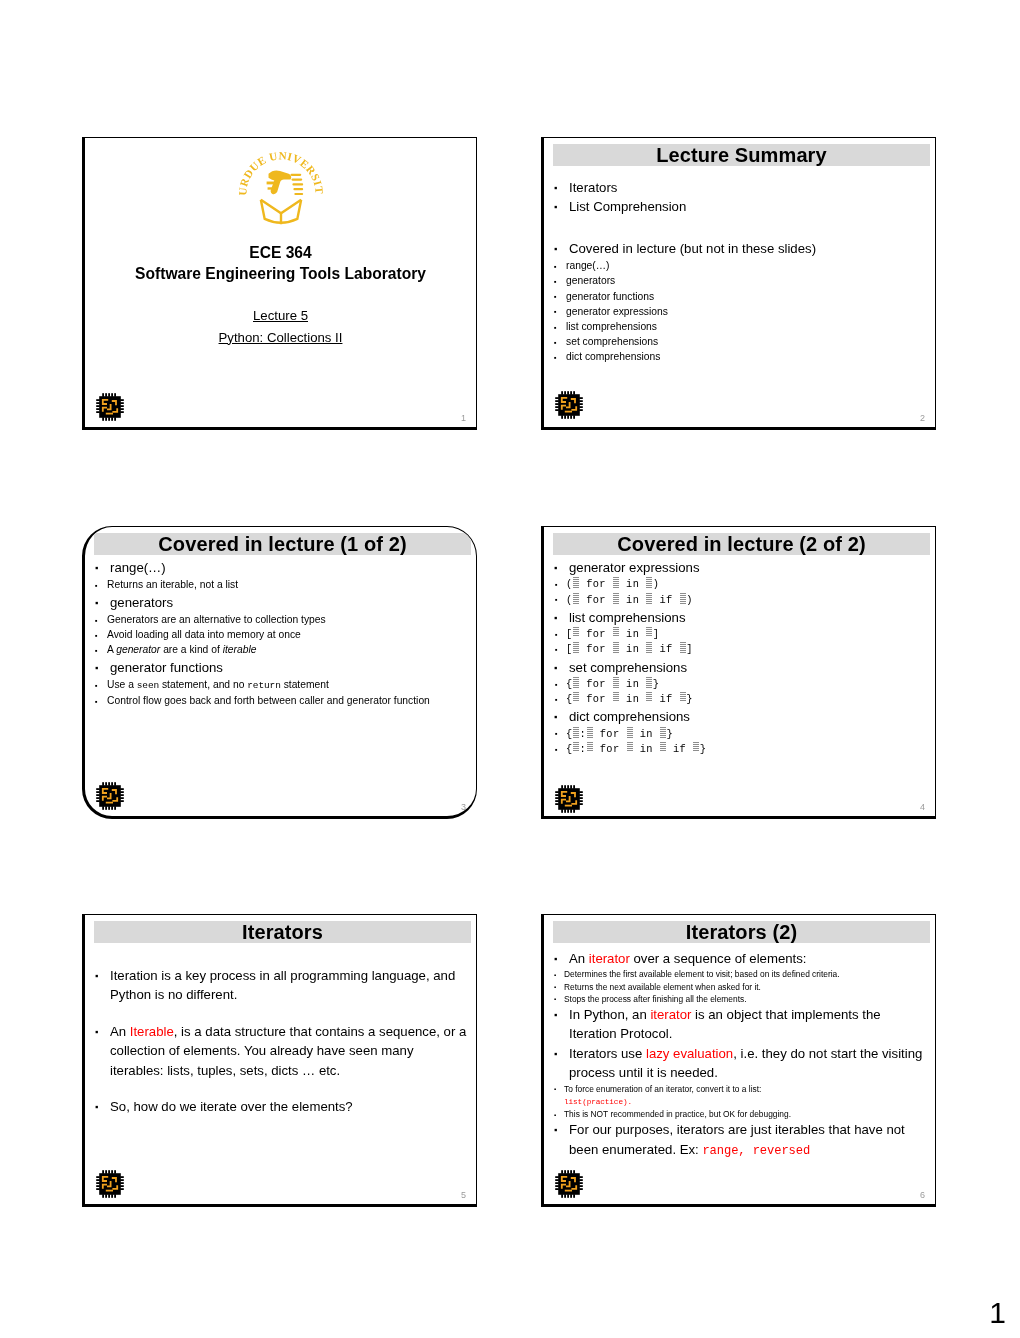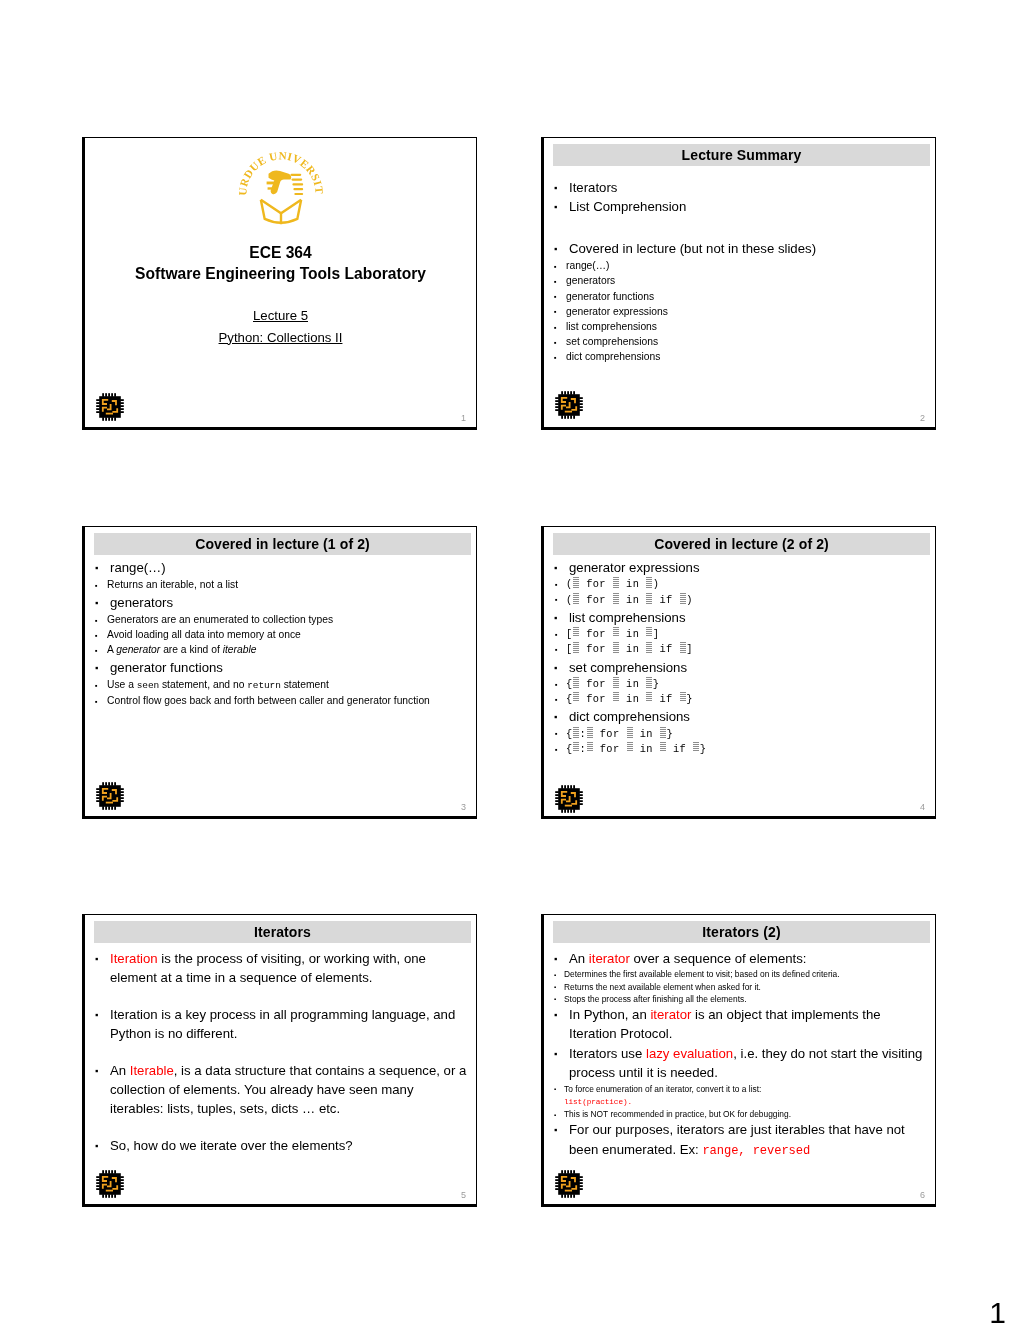--- a/index.html
+++ b/index.html
@@ -27,21 +27,21 @@
     background: #ffffff;
     border-top: 1.5px solid #000;
     border-right: 1.5px solid #000;
     border-bottom: 3px solid #000;
     border-left: 3px solid #000;
     box-sizing: border-box;
     overflow: hidden;
   }
   .slide.s1 { left: 82px;  top: 137px; }
   .slide.s2 { left: 541px; top: 137px; }
-  .slide.s3 { left: 82px;  top: 526px; }
+  .slide.s3 { left: 82px;  top: 526px; border-radius: 30px; }
   .slide.s4 { left: 541px; top: 526px; }
   .slide.s5 { left: 82px;  top: 914px; }
   .slide.s6 { left: 541px; top: 914px; }
 
   .slide-inner {
     position: relative;
     width: 100%; height: 100%;
   }
 
   
@@ -49,21 +49,21 @@
     position: absolute;
     left: 9px; top: 6px;
     width: 377px;
     height: 22px;
     background: #d9d9d9;
     display: flex;
     align-items: center;
     justify-content: center;
   }
   .title-bar .ttext {
-    font-size: 14px;
+    font-size: 20px;
     font-weight: bold;
     letter-spacing: 0.1px;
     color: #000;
   }
 
   
   .body {
     position: absolute;
     left: 10px;
     right: 8px;
@@ -363,21 +363,21 @@
         <ul class="lvl l1">
           <li class="b">range(…)</li>
         </ul>
         <ul class="lvl l2">
           <li class="b">Returns an iterable, not a list</li>
         </ul>
         <ul class="lvl l1">
           <li class="b">generators</li>
         </ul>
         <ul class="lvl l2">
-          <li class="b">Generators are an enumerated to collection types</li>
+          <li class="b">Generators are an alternative to collection types</li>
           <li class="b">Avoid loading all data into memory at once</li>
           <li class="b">A <span class="ital">generator</span> are a kind of <span class="ital">iterable</span></li>
         </ul>
         <ul class="lvl l1">
           <li class="b">generator functions</li>
         </ul>
         <ul class="lvl l2">
           <li class="b">Use a <code>seen</code> statement, and no <code>return</code> statement</li>
           <li class="b">Control flow goes back and forth between caller and generator function</li>
         </ul>
@@ -496,23 +496,20 @@
     </div>
   </div>
 
   <div class="slide s5">
     <div class="slide-inner">
       <div class="title-bar">
         <span class="ttext">Iterators</span>
       </div>
 
       <div class="body" style="top:34px;">
-        <ul class="lvl l1">
-          <li class="b"><span class="red">Iteration</span> is the process of visiting, or working with, one element at a time in a sequence of elements.</li>
-        </ul>
         <div class="gap-md"></div>
         <ul class="lvl l1">
           <li class="b">Iteration is a key process in all programming language, and Python is no different.</li>
         </ul>
         <div class="gap-md"></div>
         <ul class="lvl l1">
           <li class="b">An <span class="red">Iterable</span>, is a data structure that contains a sequence, or a collection of elements. You already have seen many iterables: lists, tuples, sets, dicts … etc.</li>
         </ul>
         <div class="gap-md"></div>
         <ul class="lvl l1">

